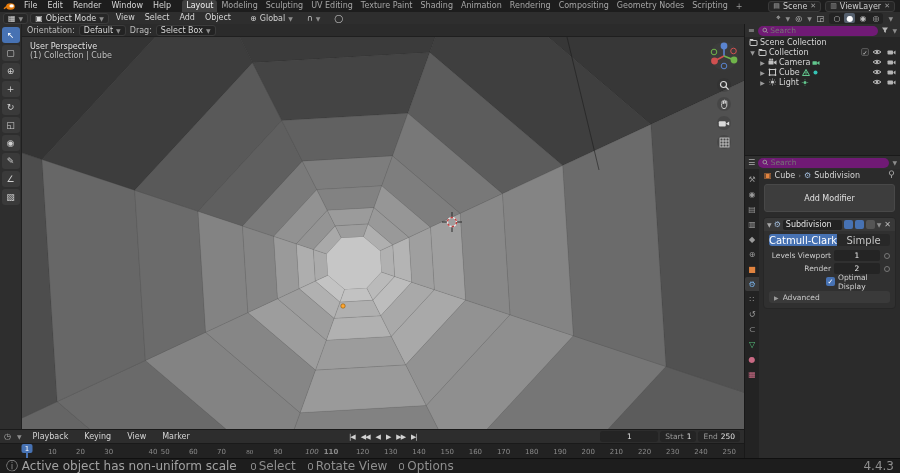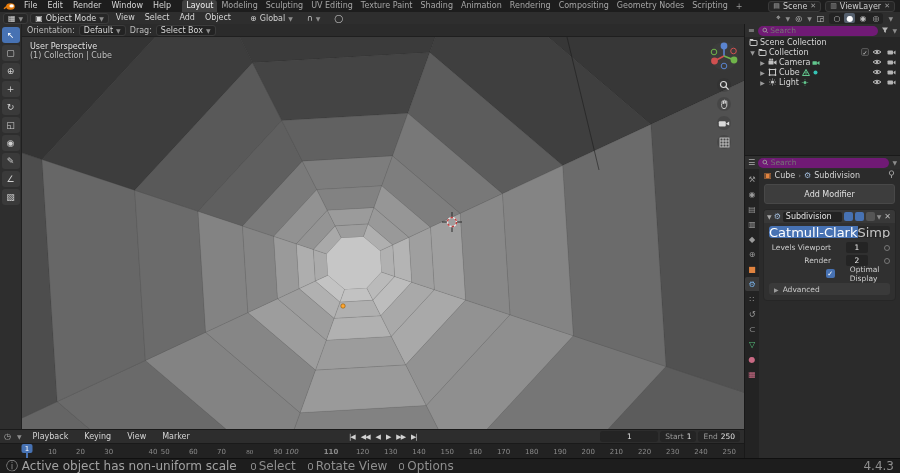--- a/index.html
+++ b/index.html
@@ -59,33 +59,33 @@
 
 .props{flex:1;background:#2b2b2b;display:flex;flex-direction:column;min-height:0}
 .pbody{flex:1;display:flex;min-height:0}
 .ptab-strip{width:14px;background:#232323;display:flex;flex-direction:column;align-items:center;padding-top:3px;gap:1px;flex:none}
 .ptab{width:14px;height:14px;display:flex;align-items:center;justify-content:center;color:#9a9a9a;font-size:8px}
 .ptab.active{background:#3a3a3a;border-radius:2px 0 0 2px}
 .pcontent{flex:1;min-width:0;display:flex;flex-direction:column}
 .p-breadcrumb{height:13px;display:flex;align-items:center;gap:3px;padding:0 5px;font-size:8px;color:#d4d4d4}
 .crumb-sep{color:#8a8a8a;font-size:7px}
 .crumb-fill{flex:1}
-.addmod{margin:2px 5px;height:20px;background:#3d3d3d;border:1px solid #484848;border-radius:3px;display:flex;align-items:center;justify-content:center;color:#e0e0e0;font-size:8px;flex:none}
+.addmod{margin:2px 5px;height:28px;background:#3d3d3d;border:1px solid #484848;border-radius:3px;display:flex;align-items:center;justify-content:center;color:#e0e0e0;font-size:8px;flex:none}
 .modpanel{margin:3px 4px;background:#303030;border-radius:4px;overflow:hidden;border:1px solid #262626}
 .modhead{height:13px;background:#383838;display:flex;align-items:center;gap:2px;padding:0 3px;font-size:8px}
 .modexp{color:#a8a8a8;font-size:6px}
 .modwrench{color:#9fb9d8;font-size:8px}
 .modname{flex:1;background:#222;border-radius:2px;height:10px;line-height:10px;padding:0 3px;color:#e4e4e4;min-width:0;white-space:nowrap;overflow:hidden}
 .chip{width:9px;height:9px;border-radius:2px;flex:none}
 .chip.blue{background:#4772b3}.chip.gray{background:#555}
 .modx{color:#b9b9b9;font-size:8px;padding:0 1px}
-.seg{display:flex;margin:3px 5px;height:12px;border-radius:3px;overflow:hidden;font-size:13px}
+.seg{display:flex;margin:3px 5px;height:12px;border-radius:3px;overflow:hidden;font-size:10px}
 .seg .opt{flex:1;display:flex;align-items:center;justify-content:center;background:#282828;color:#c5c5c5;white-space:nowrap}
 .seg .opt.active{background:#4772b3;color:#fff}
-.mrow{display:flex;align-items:center;height:13px;padding:0 5px;font-size:7.5px;gap:15px}
+.mrow{display:flex;align-items:center;height:13px;padding:0 5px;font-size:7.5px;gap:3px}
 .mlabel{width:62px;text-align:right;color:#cbcbcb;white-space:nowrap}
 .mfield{flex:1;background:#242424;border-radius:2px;height:11px;display:flex;align-items:center;justify-content:center;color:#ececec}
 .mdec{width:7px;display:flex;justify-content:center}
 .mdec::after{content:"";width:4px;height:4px;border:1px solid #777;border-radius:50%}
 .mcheck{width:9px;height:9px;background:#4772b3;border-radius:2px;color:#fff;font-size:7px;display:flex;align-items:center;justify-content:center;flex:none}
 .mchklabel{color:#d0d0d0}
 .advanced{margin:3px 5px 5px;height:12px;background:#3a3a3a;border-radius:3px;display:flex;align-items:center;padding:0 5px;gap:4px;font-size:7.5px;color:#cbcbcb}
 .advexp{color:#9a9a9a;font-size:6px}
 
 .timeline{position:absolute;left:0;top:429px;width:744px;height:29px;background:#2d2d2d;border-top:1px solid #1a1a1a}
@@ -670,21 +670,21 @@
       <div id="ruler-ticks">
           <span class="tick" style="left: 52.38px;">10</span>
           <span class="tick" style="left: 80.58px;">20</span>
           <span class="tick" style="left: 108.78px;">30</span>
           <span class="tick" style="left: 136.98px; margin-left: 16px;">40</span>
           <span class="tick" style="left: 165.18px;">50</span>
           <span class="tick" style="left: 193.38px;">60</span>
           <span class="tick" style="left: 221.58px;">70</span>
           <span class="tick" style="left: 249.78px; font-family: Liberation Serif, serif;">80</span>
           <span class="tick" style="left: 277.98px;">90</span>
-          <span class="tick" style="left: 292px; font-style: italic;">100</span>
+          <span class="tick" style="left: 312px; font-style: italic;">100</span>
           <span class="tick" style="left: 331px; font-weight: bold;">110</span>
           <span class="tick" style="left: 362.58px;">120</span>
           <span class="tick" style="left: 390.78px;">130</span>
           <span class="tick" style="left: 418.98px;">140</span>
           <span class="tick" style="left: 447.18px;">150</span>
           <span class="tick" style="left: 475.38px;">160</span>
           <span class="tick" style="left: 503.58px;">170</span>
           <span class="tick" style="left: 531.78px;">180</span>
           <span class="tick" style="left: 559.98px;">190</span>
           <span class="tick" style="left: 588.18px;">200</span>

